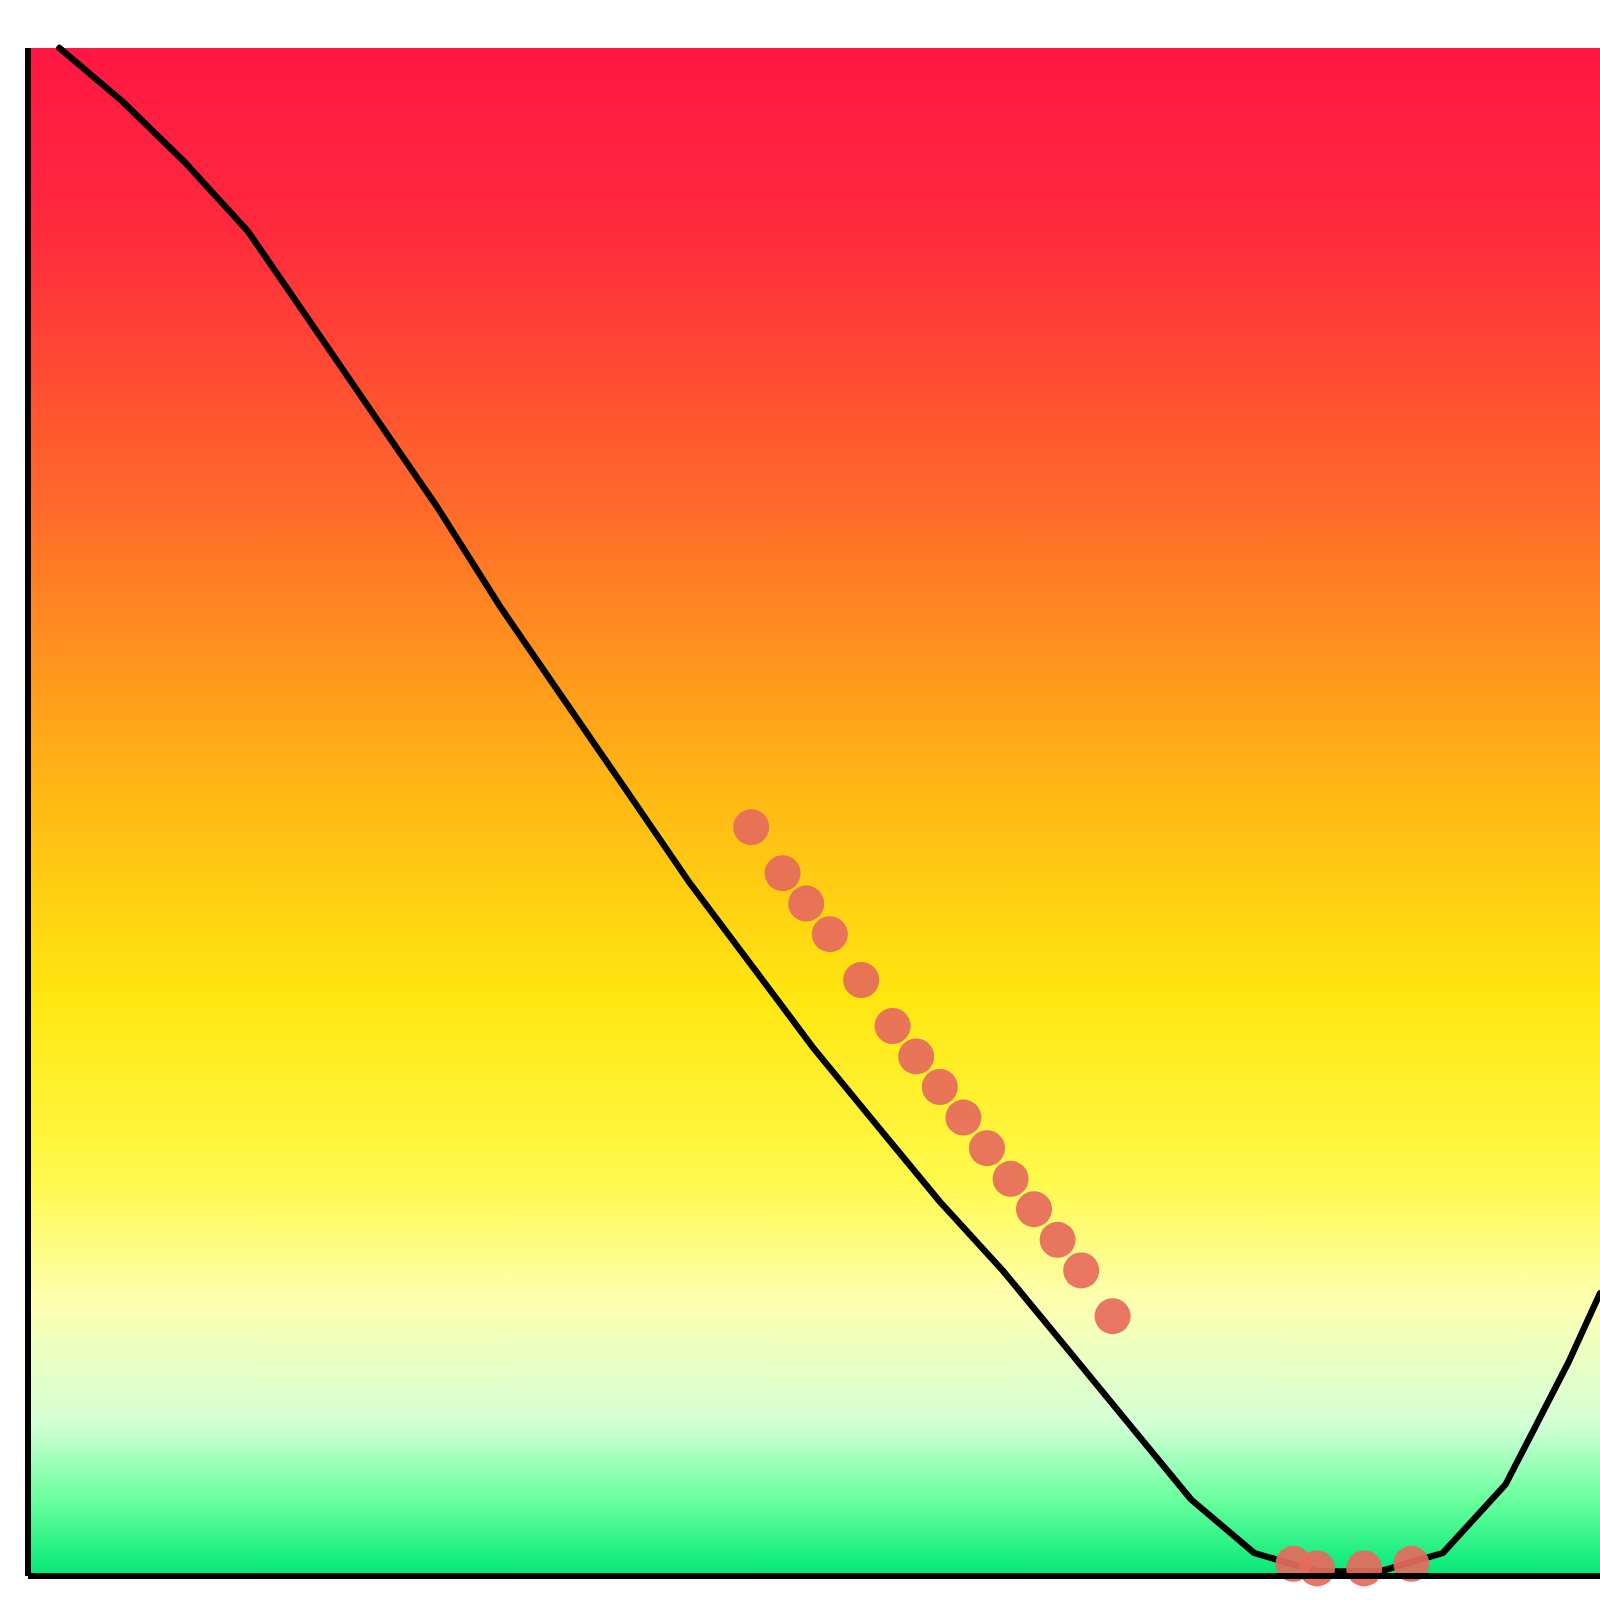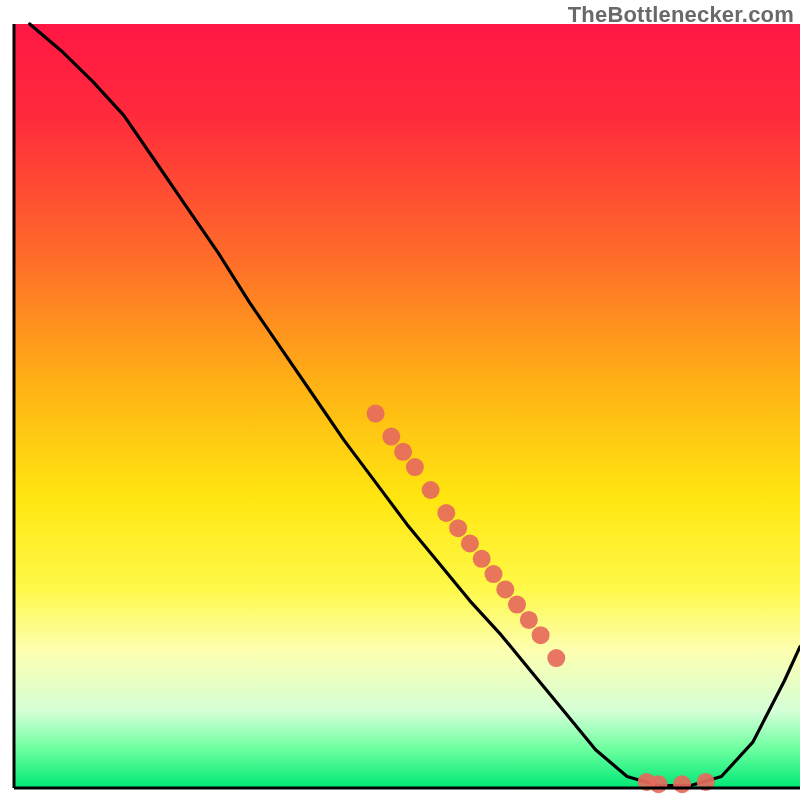--- a/index.html
+++ b/index.html
@@ -31,21 +31,20 @@
     left: 0;
     top: 0;
     width: 800px;
     height: 800px;
   }
 </style>
 </head>
 <body>
 
 <div class="stage">
-  <div class="watermark">TheBottlenecker.com</div>
   <svg class="plot" viewBox="0 0 800 800">
     <defs>
       <linearGradient id="bg-grad" x1="0" y1="0" x2="0" y2="1">
           <stop offset="0.0%" stop-color="#ff1744"></stop>
           <stop offset="12.0%" stop-color="#ff2a3c"></stop>
           <stop offset="30.0%" stop-color="#ff6a2a"></stop>
           <stop offset="48.0%" stop-color="#ffb514"></stop>
           <stop offset="62.0%" stop-color="#ffe610"></stop>
           <stop offset="74.0%" stop-color="#fff94a"></stop>
           <stop offset="82.0%" stop-color="#fdffb0"></stop>

